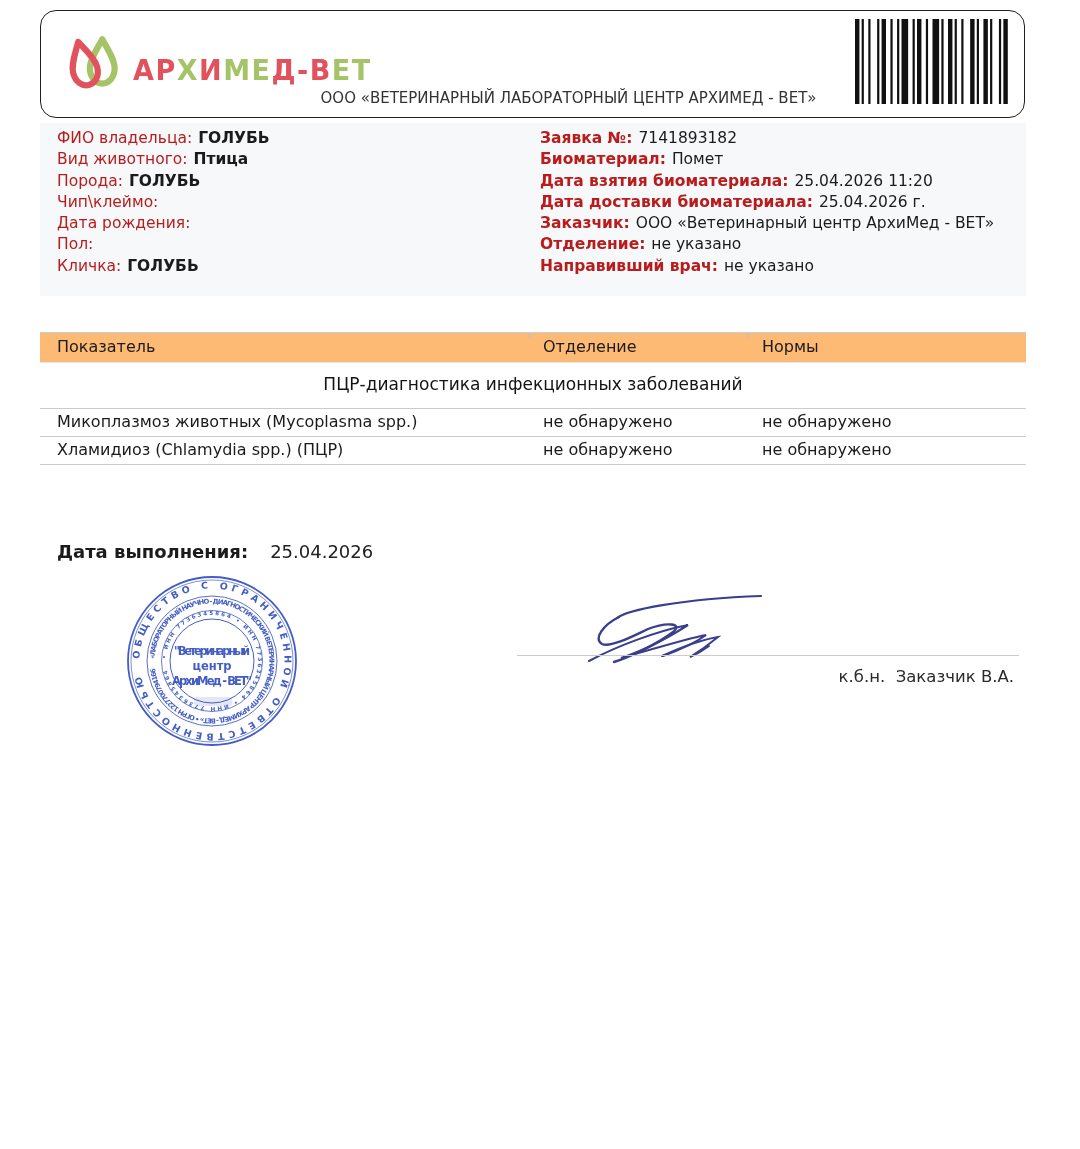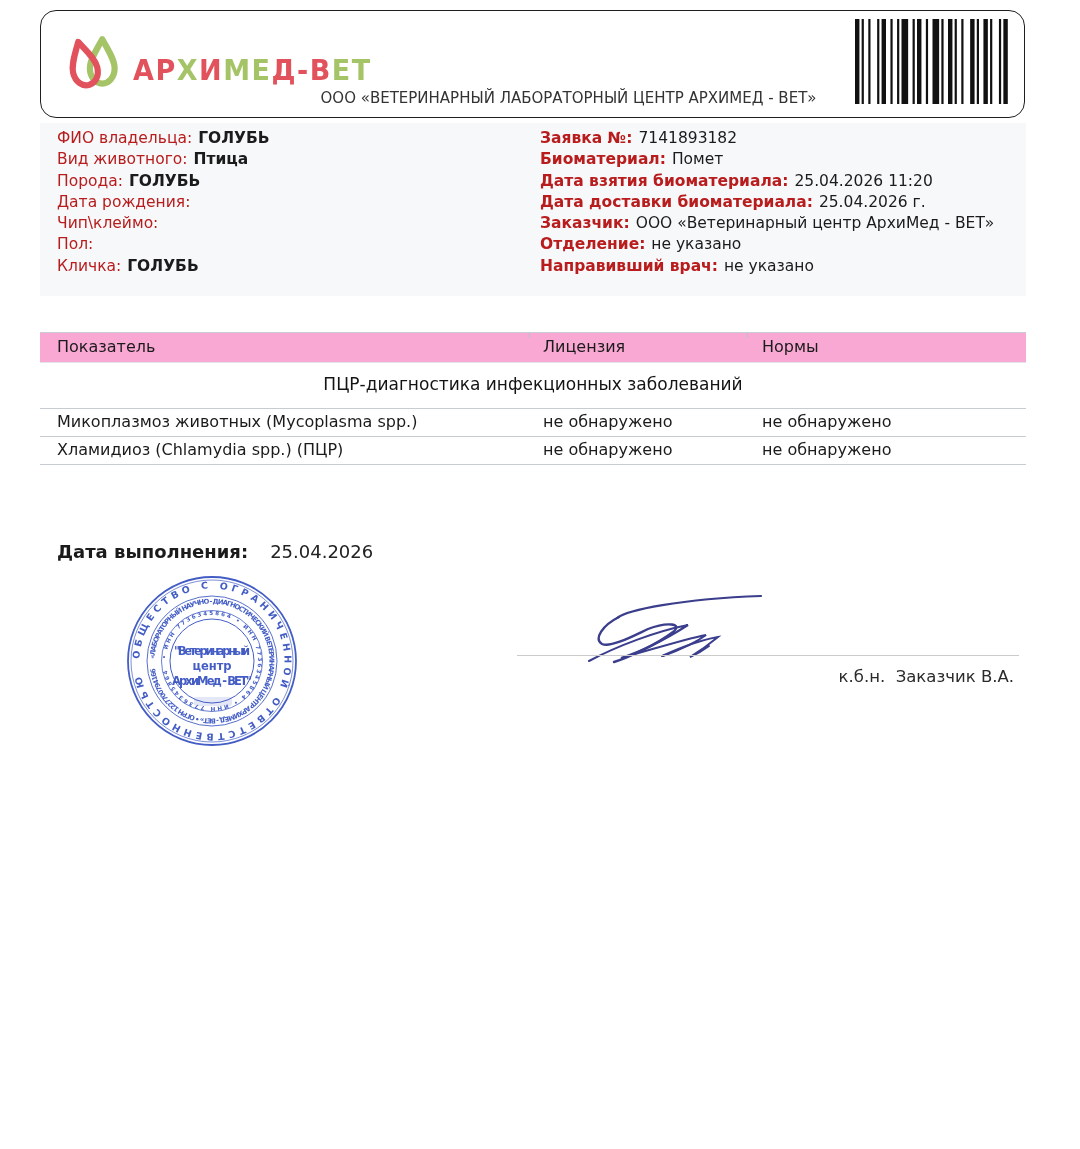--- a/index.html
+++ b/index.html
@@ -32,21 +32,21 @@
   .info-col{position:absolute;top:5px;}
   .info-col.left{left:17px;width:460px;}
   .info-col.right{left:500px;width:480px;}
   .info-row{line-height:21.3px;white-space:nowrap;}
   .lbl{color:#b91c1c;}
   .val{margin-left:6px;}
   .b{font-weight:bold;}
   
   .results-table{position:absolute;left:40px;top:332px;width:986px;font-size:16px;}
   .thead{
-    position:relative;height:29px;background:#f9a8d4;
+    position:relative;height:29px;background:#fdba74;
     border-top:1px solid #c7ccd3;border-bottom:1px solid #e2e5ea;
   }
   .thead .tick{position:absolute;top:0;width:1px;height:5px;background:#b9bfc8;}
   .cell{position:absolute;top:4px;white-space:nowrap;}
   .c-ind{left:17px;}
   .c-res{left:503px;}
   .c-norm{left:722px;}
   .section-title{
     height:45px;display:flex;align-items:center;justify-content:center;
     font-weight:normal;font-size:17px;padding-bottom:4px;box-sizing:border-box;color:#141414;
@@ -110,42 +110,42 @@
           <rect x="149.36" y="0" width="4.43" height="85" fill="#111111"></rect>
         </svg>
     </div>
   </div>
 
   <div class="info-section">
     <div class="info-col left">
       <div class="info-row"><span class="lbl">ФИО владельца:</span><span class="val b">ГОЛУБЬ</span></div>
       <div class="info-row"><span class="lbl">Вид животного:</span><span class="val b">Птица</span></div>
       <div class="info-row"><span class="lbl">Порода:</span><span class="val b">ГОЛУБЬ</span></div>
+      <div class="info-row"><span class="lbl">Чип\клеймо:</span><span class="val b"></span></div>
       <div class="info-row"><span class="lbl">Дата рождения:</span><span class="val b"></span></div>
-      <div class="info-row"><span class="lbl">Чип\клеймо:</span><span class="val b"></span></div>
       <div class="info-row"><span class="lbl">Пол:</span><span class="val b"></span></div>
       <div class="info-row"><span class="lbl">Кличка:</span><span class="val b">ГОЛУБЬ</span></div>
     </div>
     <div class="info-col right">
       <div class="info-row"><span class="lbl b">Заявка №:</span><span class="val">7141893182</span></div>
       <div class="info-row"><span class="lbl b">Биоматериал:</span><span class="val">Помет</span></div>
       <div class="info-row"><span class="lbl b">Дата взятия биоматериала:</span><span class="val">25.04.2026 11:20</span></div>
       <div class="info-row"><span class="lbl b">Дата доставки биоматериала:</span><span class="val">25.04.2026 г.</span></div>
       <div class="info-row"><span class="lbl b">Заказчик:</span><span class="val">ООО «Ветеринарный центр АрхиМед - ВЕТ»</span></div>
       <div class="info-row"><span class="lbl b">Отделение:</span><span class="val">не указано</span></div>
       <div class="info-row"><span class="lbl b">Направивший врач:</span><span class="val">не указано</span></div>
     </div>
   </div>
 
   <div class="results-table">
     <div class="thead">
       <span class="tick" style="left:489px"></span>
       <span class="tick" style="left:707px"></span>
       <span class="cell c-ind">Показатель</span>
-      <span class="cell c-res">Лицензия</span>
+      <span class="cell c-res">Отделение</span>
       <span class="cell c-norm">Нормы</span>
     </div>
     <div class="section-title">ПЦР-диагностика инфекционных заболеваний</div>
     <div class="trow">
       <span class="cell c-ind">Микоплазмоз животных (Mycoplasma spp.)</span>
       <span class="cell c-res">не обнаружено</span>
       <span class="cell c-norm">не обнаружено</span>
     </div>
     <div class="trow">
       <span class="cell c-ind">Хламидиоз (Chlamydia spp.) (ПЦР)</span>

